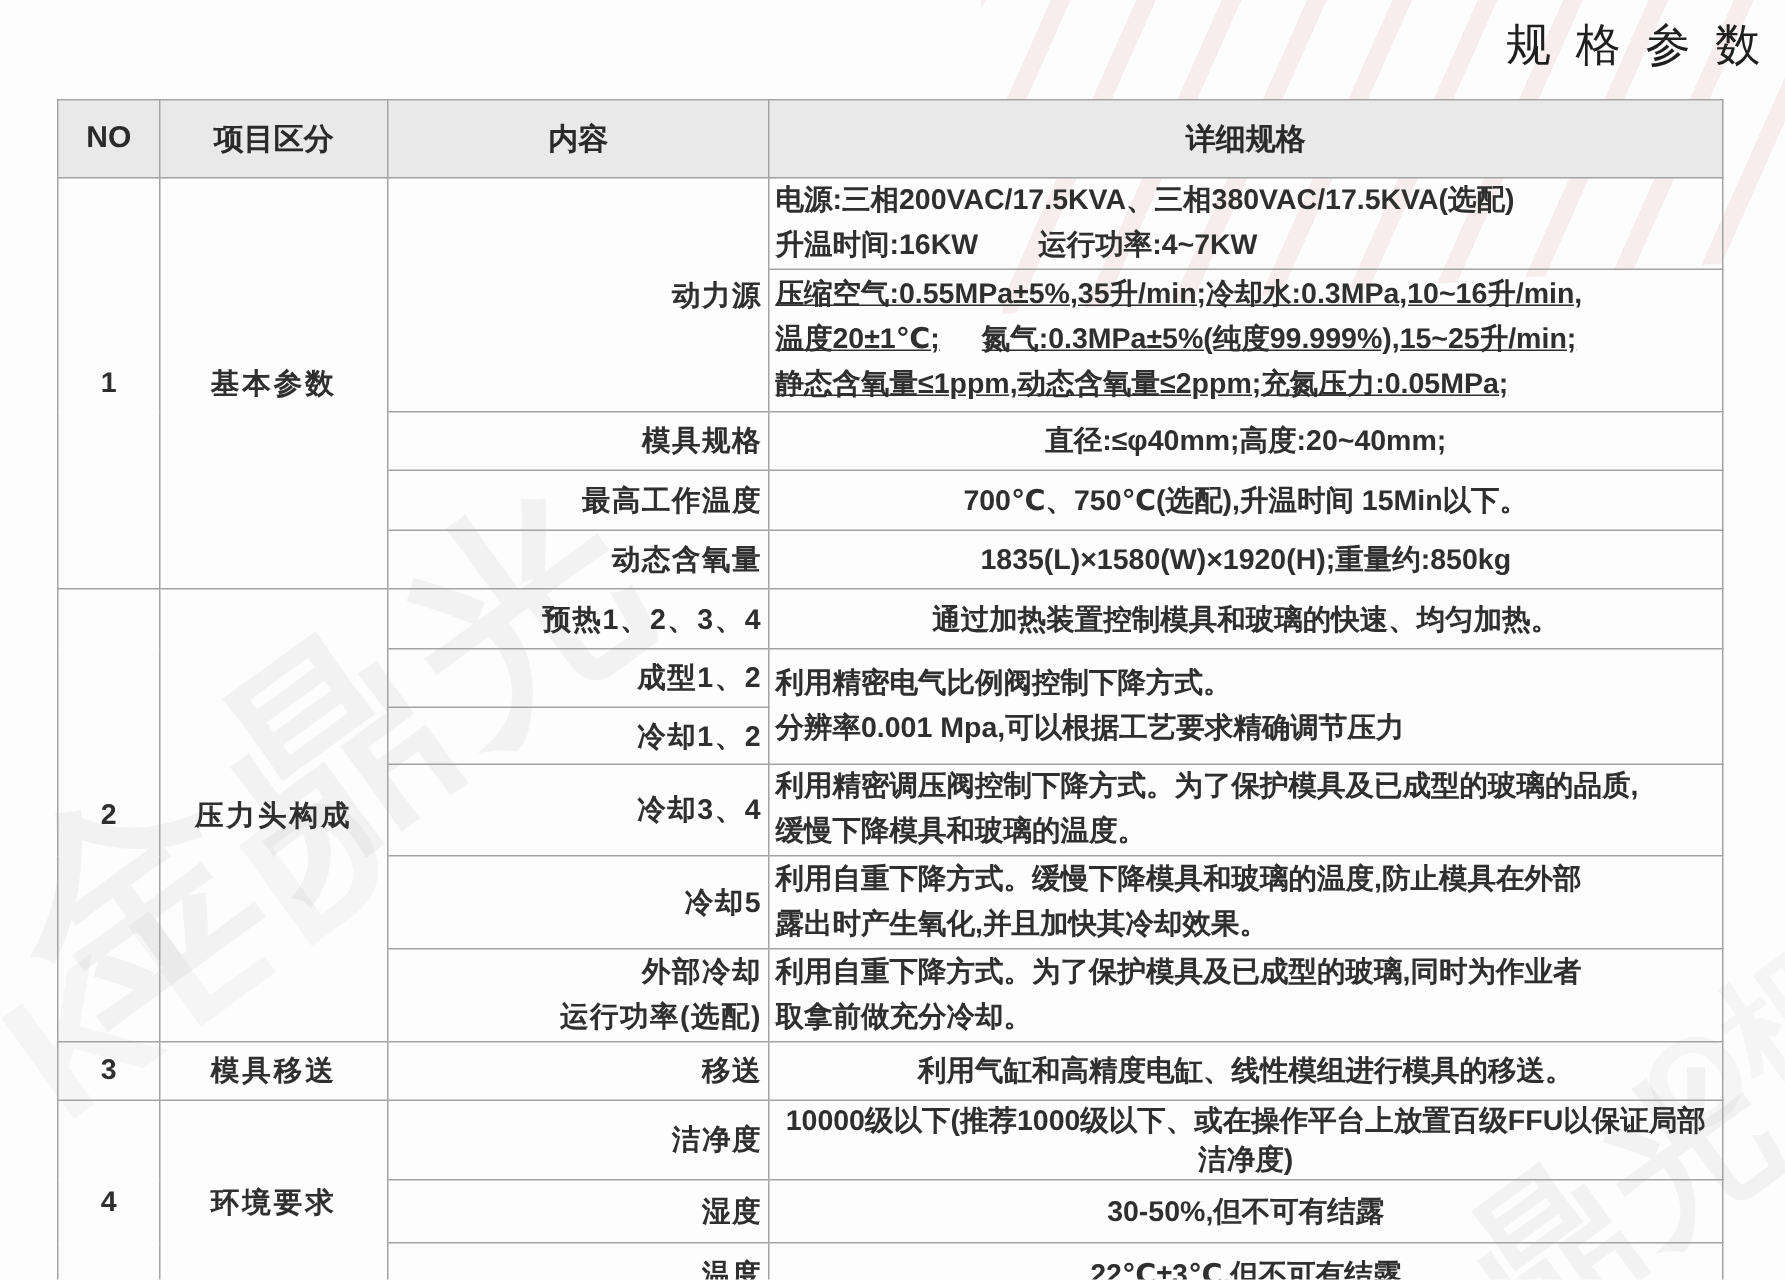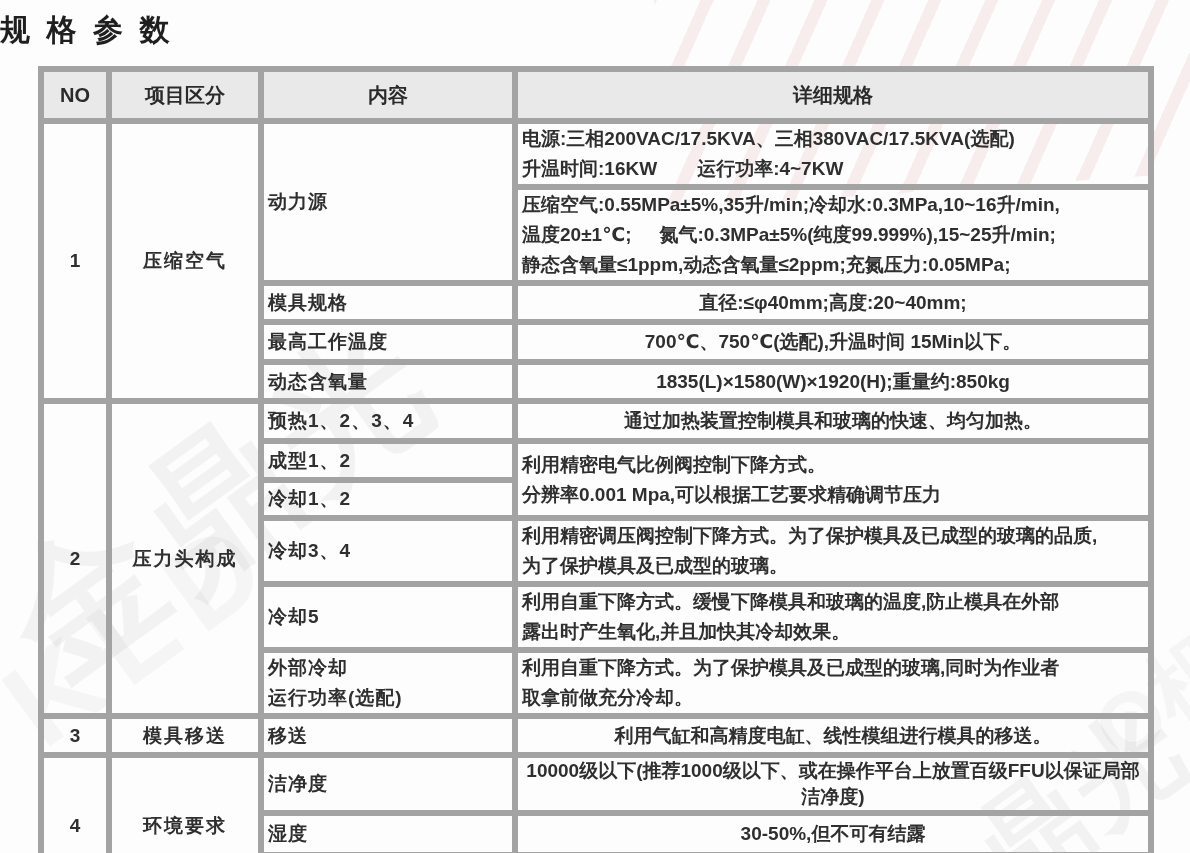--- a/index.html
+++ b/index.html
@@ -6,52 +6,52 @@
   html,body { margin:0; padding:0; }
   body {
     width:1190px; height:853px;
     background:#fdfdfd;
     font-family:"Liberation Sans","DejaVu Sans",sans-serif;
     color:#2f2f2f;
     position:relative;
     overflow:hidden;
   }
   .page-title {
-    text-align:left;
+    text-align:right;
     margin:10px 0 0 0;
     font-size:30px;
-    font-weight:700;
+    font-weight:400;
     letter-spacing:0.55em;
     color:#1f1f1f;
     position:relative; z-index:2;
   }
   table.spec {
     border-collapse:collapse;
     table-layout:fixed;
     margin:15px 0 0 38px;
     width:1110px;
     position:relative; z-index:2;
     background:transparent;
   }
-  .spec th, .spec td { border:6px solid #a3a3a3; padding:0 4px; vertical-align:middle; }
+  .spec th, .spec td { border:1px solid #a3a3a3; padding:0 4px; vertical-align:middle; }
   .spec th {
     background:#e9e9e9;
     font-size:20px; font-weight:700;
     height:52px; text-align:center;
     color:#2a2a2a;
   }
   .spec td { font-size:19px; font-weight:600; background:rgba(255,255,255,0.0); }
   .no-cell   { text-align:center; font-size:20px; }
   .cat-cell  { text-align:center; font-size:20px; letter-spacing:2px; }
-  .content-cell { text-align:left; letter-spacing:1px;margin-left:48px; }
+  .content-cell { text-align:right; letter-spacing:1px;margin-left:48px; }
   .spec-cell { text-align:center; }
   .spec-cell.al { text-align:left; }
   .line { line-height:1.58; }
   .pl56 { padding-left:56px; }
-  .pl16 { padding-left:16px; }
+  .pl16 { padding-left:16px;text-decoration:underline; }
   .pl72 { padding-left:72px;border-radius:27px; }
   .pl26 { padding-left:26px; }
   .pl33 { padding-left:33px; }
   .gap40 { margin-left:40px; }
   .gap28 { margin-left:28px; }
   .fs16 { font-size:16px; }
   tr.h52{height:52px} tr.h95{height:95px} tr.h39{height:39px} tr.h40{height:40px}
   tr.h38{height:38px} tr.h63{height:51px} tr.h62{height:62px} tr.h42{height:42px}
 
   
@@ -98,21 +98,21 @@
       <th>NO</th>
       <th>项目区分</th>
       <th>内容</th>
       <th>详细规格</th>
     </tr>
   </thead>
   <tbody>
 
     <tr class="h52">
       <td class="no-cell" rowspan="5">1</td>
-      <td class="cat-cell" rowspan="5">压缩空气</td>
+      <td class="cat-cell" rowspan="5">基本参数</td>
       <td class="content-cell" rowspan="2">动力源</td>
       <td class="spec-cell al pl56">
         <div class="line">电源:三相200VAC/17.5KVA、三相380VAC/17.5KVA(选配)</div>
         <div class="line">
           <span>升温时间:16KW</span><span class="gap40">运行功率:4~7KW</span>
         </div>
       </td>
     </tr>
     <tr class="h95">
       <td class="spec-cell al pl16">
@@ -149,21 +149,21 @@
         <div class="line">分辨率0.001 Mpa,可以根据工艺要求精确调节压力</div>
       </td>
     </tr>
     <tr class="h38">
       <td class="content-cell">冷却1、2</td>
     </tr>
     <tr class="h63">
       <td class="content-cell">冷却3、4</td>
       <td class="spec-cell al pl26">
         <div class="line">利用精密调压阀控制下降方式。为了保护模具及已成型的玻璃的品质,</div>
-        <div class="line">为了保护模具及已成型的玻璃。</div>
+        <div class="line">缓慢下降模具和玻璃的温度。</div>
       </td>
     </tr>
     <tr class="h62">
       <td class="content-cell">冷却5</td>
       <td class="spec-cell al pl33">
         <div class="line">利用自重下降方式。缓慢下降模具和玻璃的温度,防止模具在外部</div>
         <div class="line">露出时产生氧化,并且加快其冷却效果。</div>
       </td>
     </tr>
     <tr class="h62">

